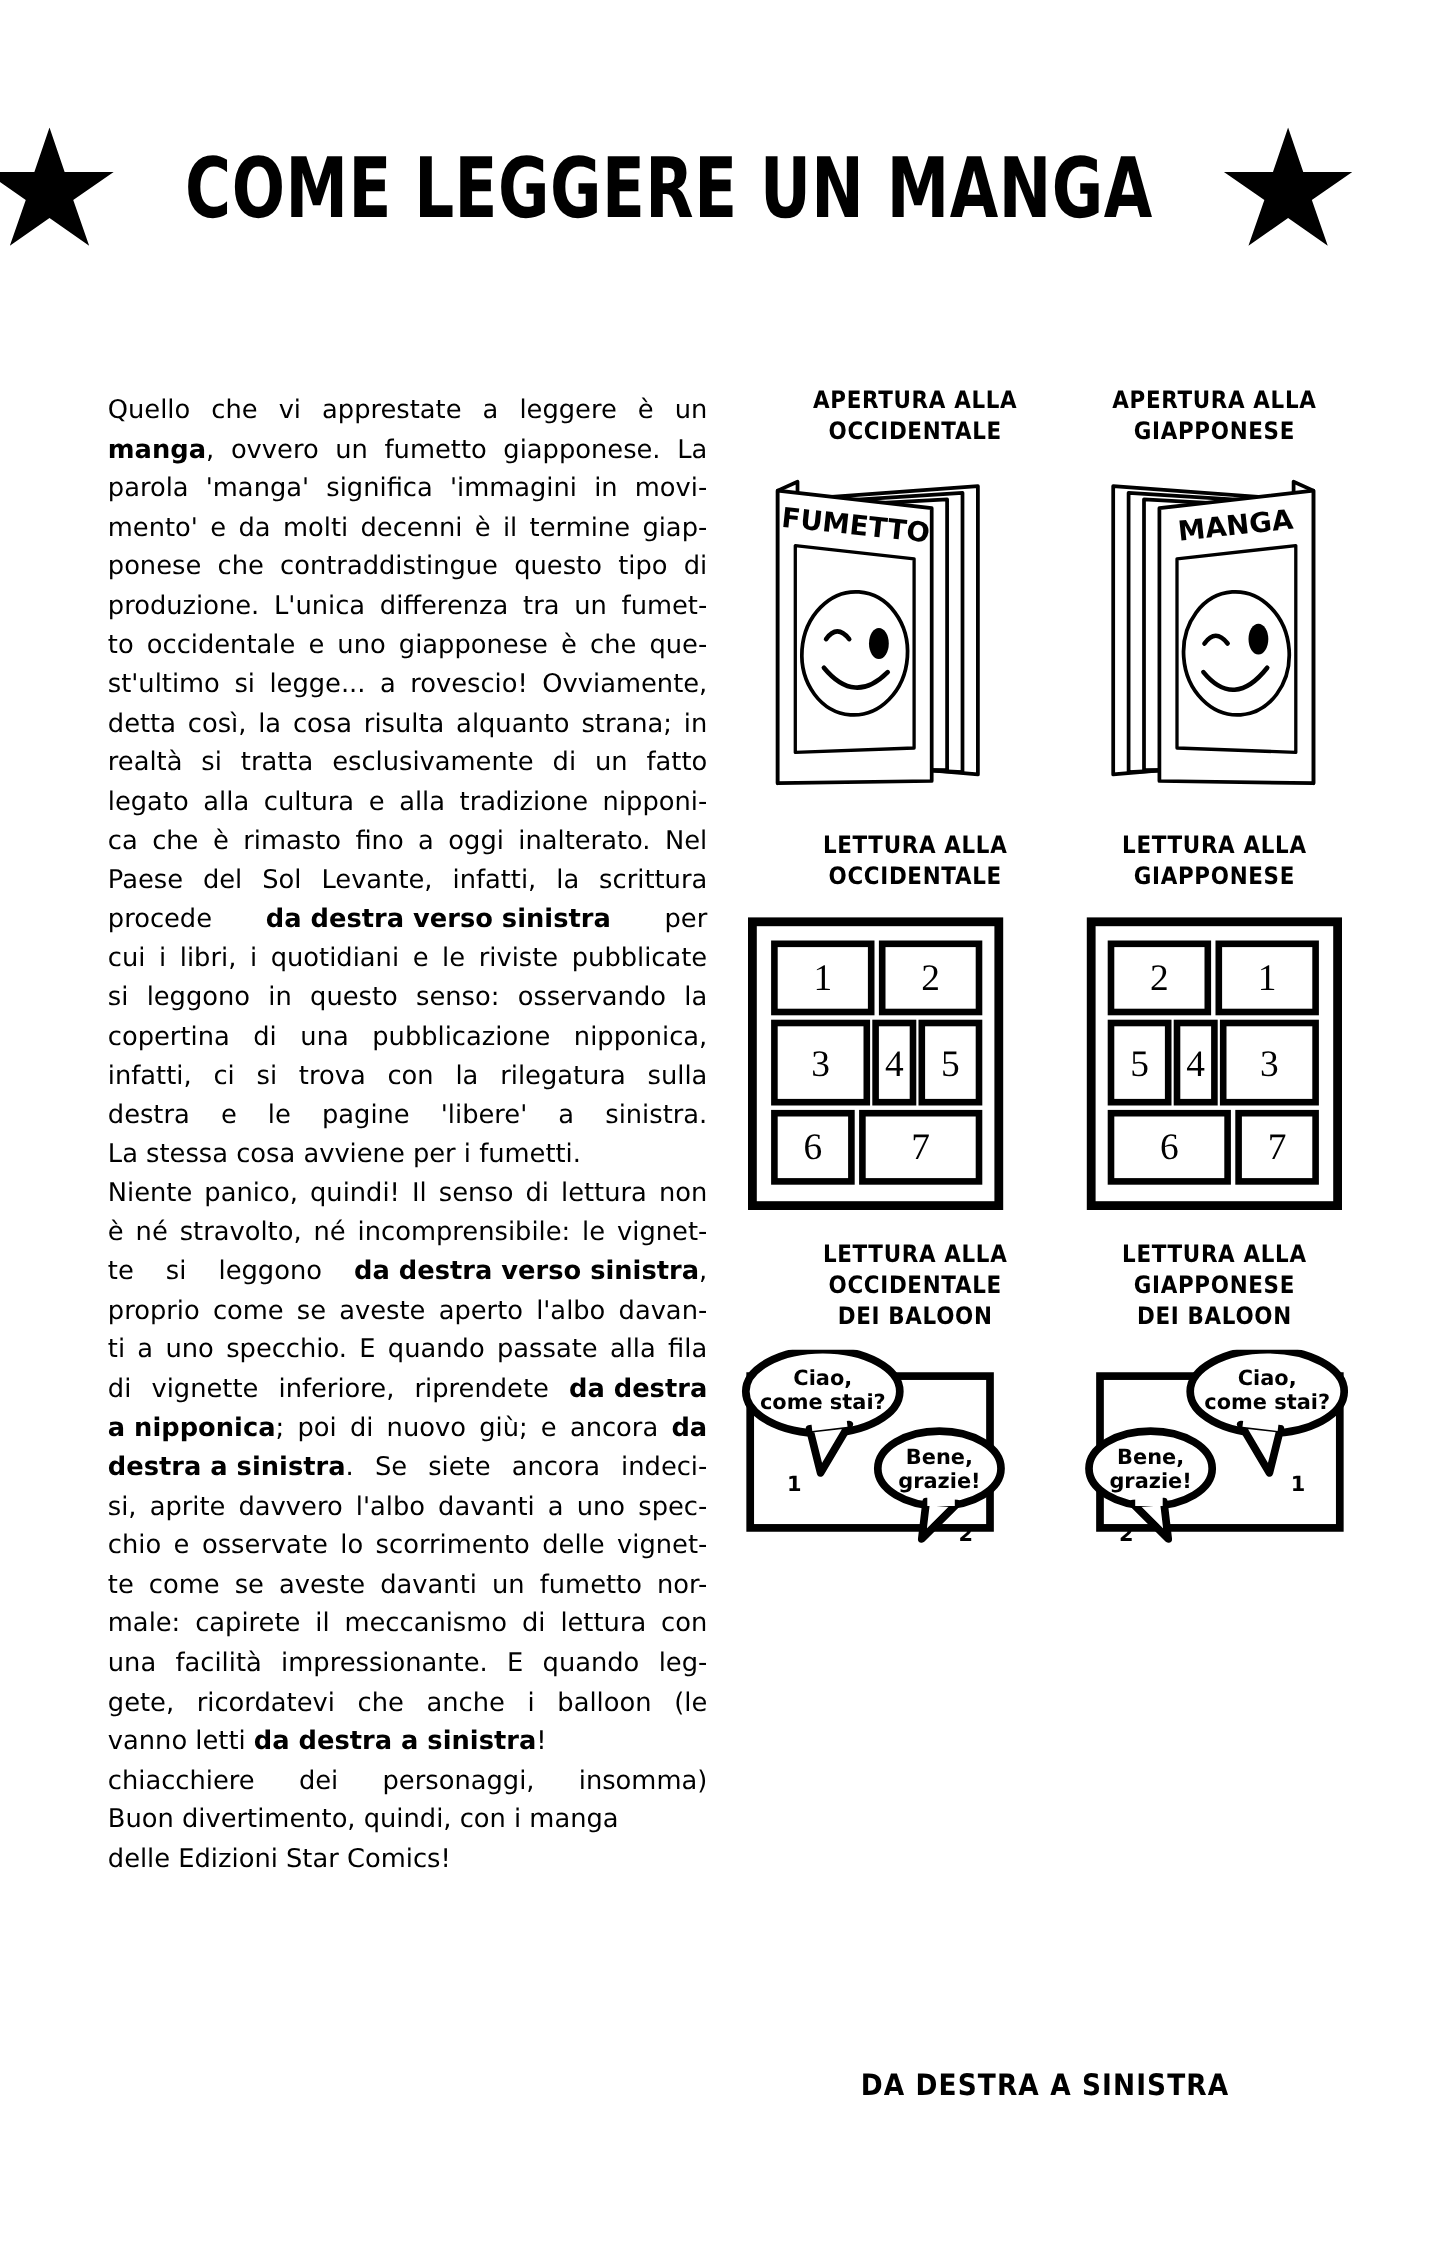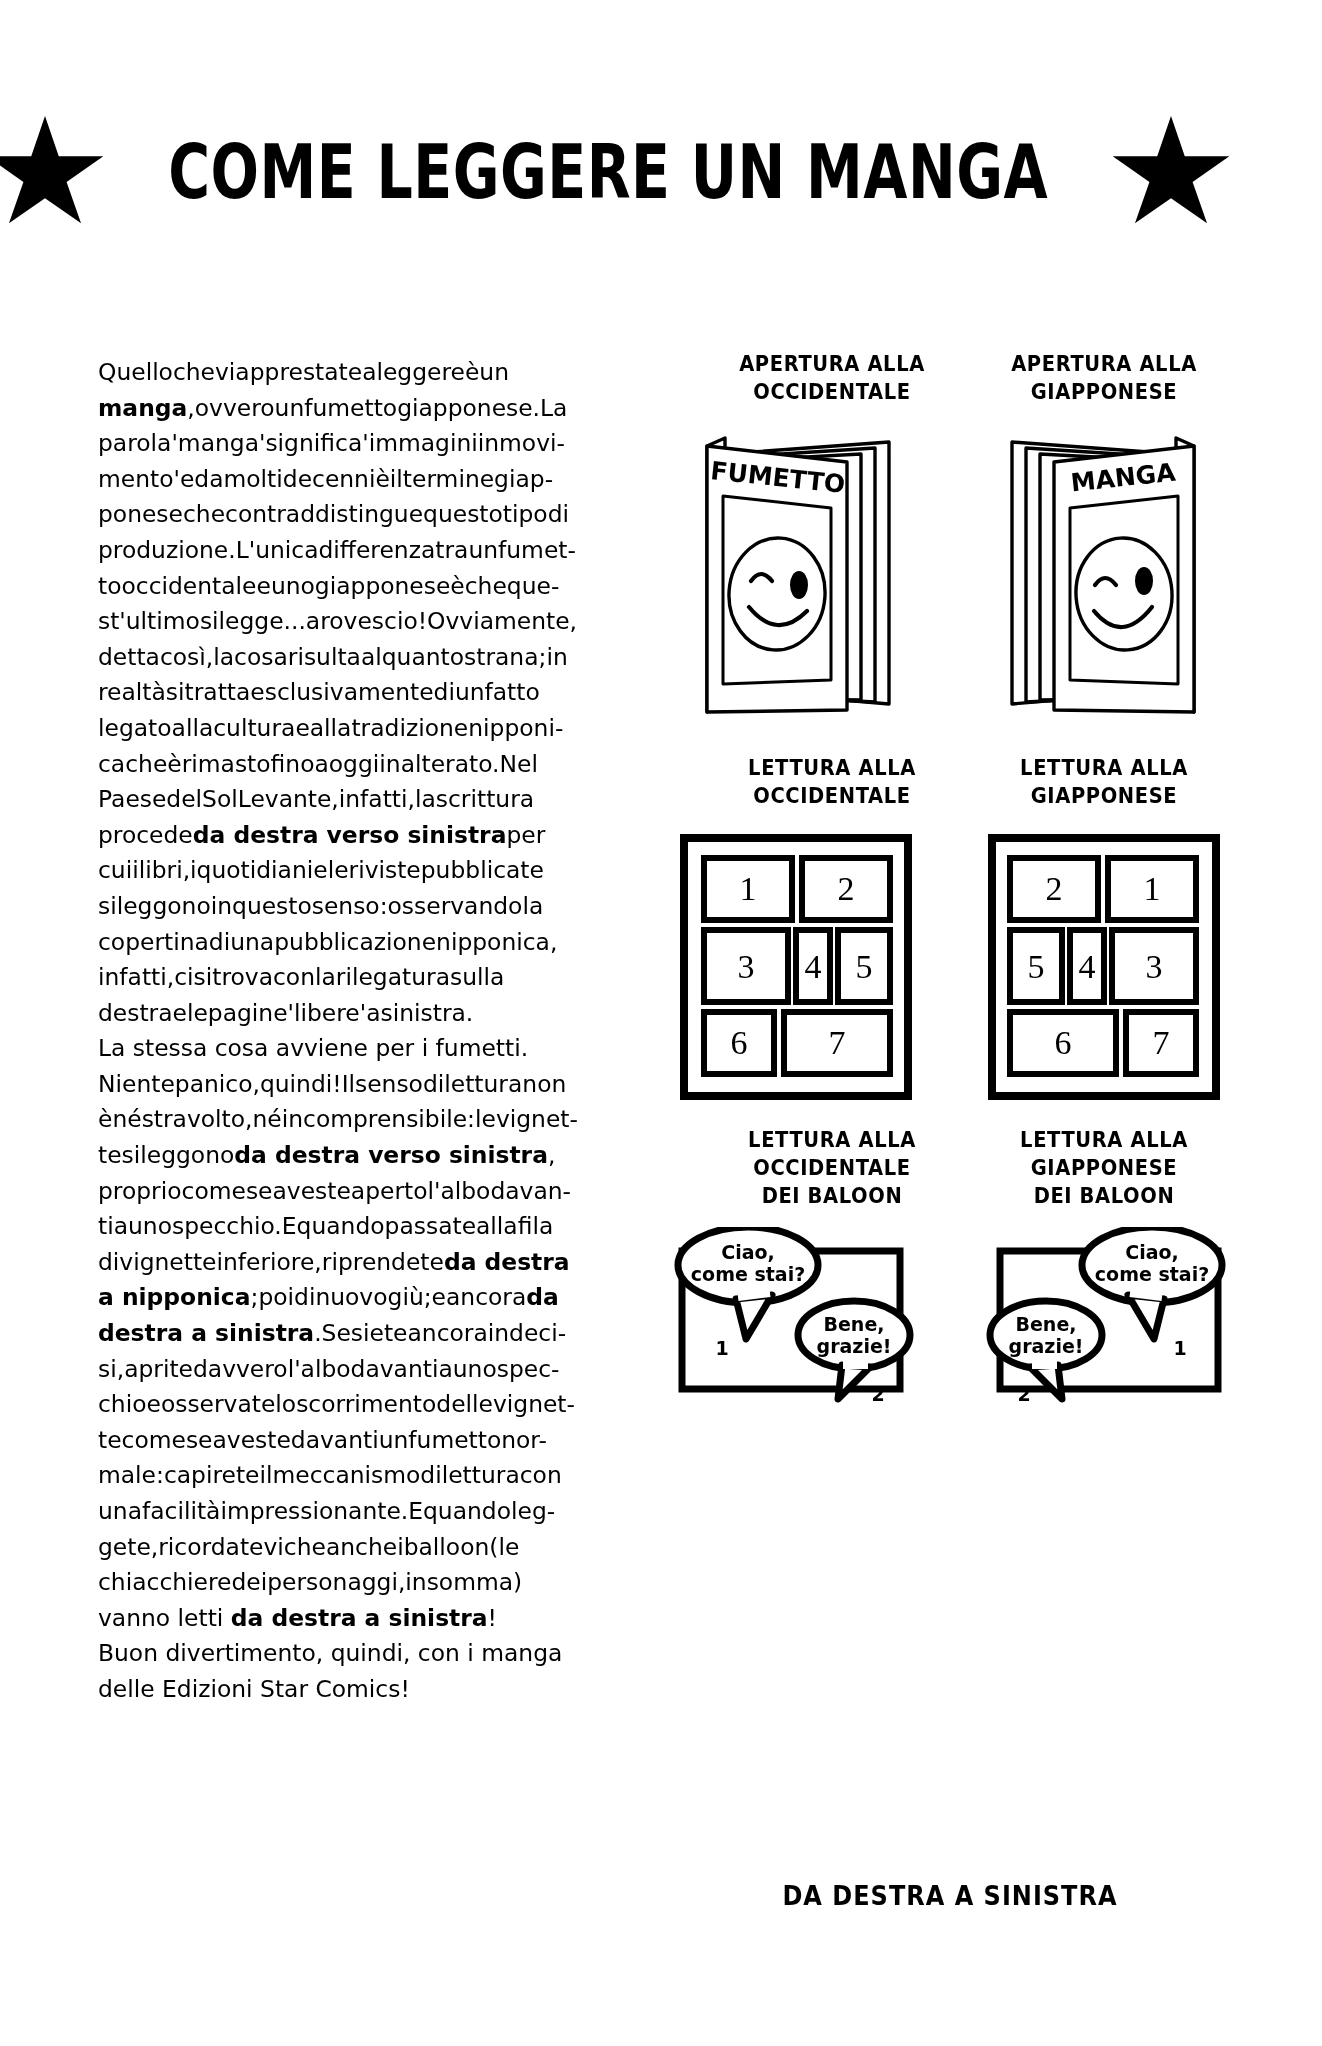--- a/index.html
+++ b/index.html
@@ -25,21 +25,21 @@
   
   .body-col{
     position:absolute;left:98px;top:355px;width:545px;
     font-family:"DejaVu Sans", sans-serif;
     font-size:23.4px;line-height:35.6px;
     text-align:justify;
     -webkit-hyphens:manual;hyphens:manual;
   }
   .body-col b{font-weight:bold;}
   .just{
-    display:flex;white-space:pre;
+    display:flex;justify-content:space-between;white-space:pre;
   }
   .just.last{justify-content:flex-start;}
 
   .right-col{
     position:absolute;left:660px;top:350px;width:580px;
   }
 
   .cap{
     font-family:"DejaVu Sans", sans-serif;
     font-weight:bold;font-size:19.5px;line-height:25px;
@@ -109,22 +109,22 @@
     <div class="just"><span>ti</span><span>a</span><span>uno</span><span>specchio.</span><span>E</span><span>quando</span><span>passate</span><span>alla</span><span>fila</span></div>
     <div class="just"><span>di</span><span>vignette</span><span>inferiore,</span><span>riprendete</span><span><b>da destra</b></span></div>
     <div class="just"><span><b>a nipponica</b>;</span><span>poi</span><span>di</span><span>nuovo</span><span>giù;</span><span>e</span><span>ancora</span><span><b>da</b></span></div>
     <div class="just"><span><b>destra a sinistra</b>.</span><span>Se</span><span>siete</span><span>ancora</span><span>indeci-</span></div>
     <div class="just"><span>si,</span><span>aprite</span><span>davvero</span><span>l'albo</span><span>davanti</span><span>a</span><span>uno</span><span>spec-</span></div>
     <div class="just"><span>chio</span><span>e</span><span>osservate</span><span>lo</span><span>scorrimento</span><span>delle</span><span>vignet-</span></div>
     <div class="just"><span>te</span><span>come</span><span>se</span><span>aveste</span><span>davanti</span><span>un</span><span>fumetto</span><span>nor-</span></div>
     <div class="just"><span>male:</span><span>capirete</span><span>il</span><span>meccanismo</span><span>di</span><span>lettura</span><span>con</span></div>
     <div class="just"><span>una</span><span>facilità</span><span>impressionante.</span><span>E</span><span>quando</span><span>leg-</span></div>
     <div class="just"><span>gete,</span><span>ricordatevi</span><span>che</span><span>anche</span><span>i</span><span>balloon</span><span>(le</span></div>
+    <div class="just last"><span>vanno letti <b>da destra a sinistra</b>!</span></div>
     <div class="just"><span>chiacchiere</span><span>dei</span><span>personaggi,</span><span>insomma)</span></div>
-    <div class="just last"><span>vanno letti <b>da destra a sinistra</b>!</span></div>
     <div class="just last"><span>Buon divertimento, quindi, con i manga</span></div>
     <div class="just last"><span>delle Edizioni Star Comics!</span></div>
   </div>
 
   <div class="right-col">
 
     <div class="caps-row">
       <div class="cap">
         <div>APERTURA ALLA</div>
         <div>OCCIDENTALE</div>

